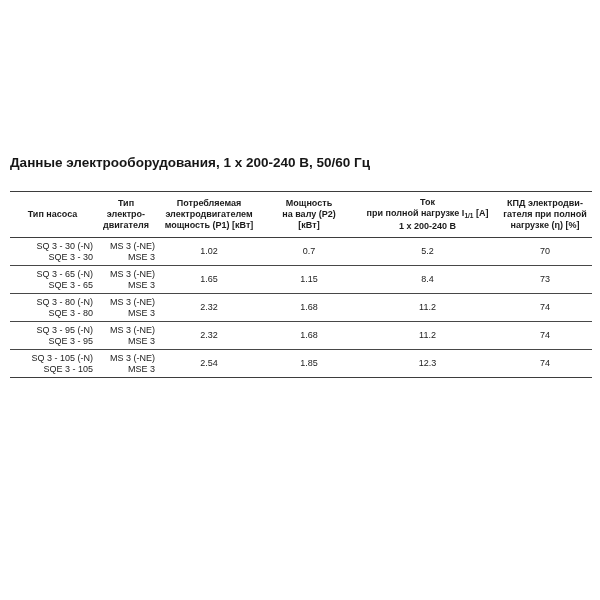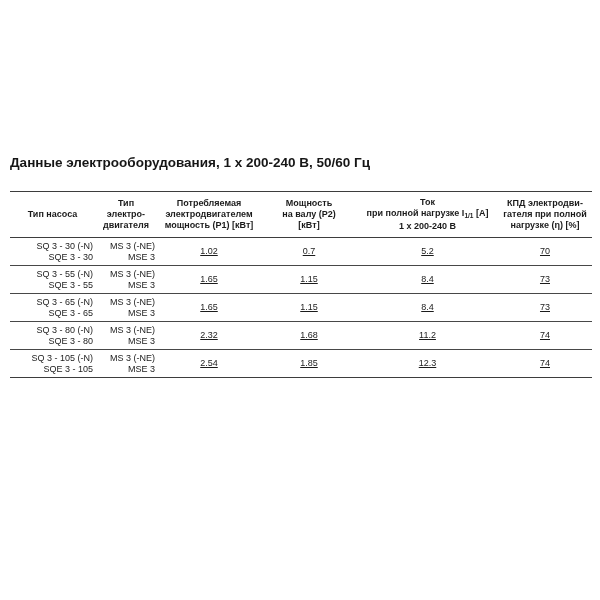--- a/index.html
+++ b/index.html
@@ -61,21 +61,21 @@
     font-size: 9px;
     line-height: 11px;
     color: #1b1b1b;
     padding: 2.5px 2px;
     vertical-align: middle;
   }
   table.data-table tbody tr:last-child td {
     border-bottom: 1.5px solid #3d3d3d;
   }
   td.c-left { text-align: right; padding-left: 2px; }
-  td.c-center { text-align: center; text-decoration: underline; }
+  td.c-center { text-align: center; }
   .cell-line { display: block; white-space: nowrap; }
   .hline { display: block; white-space: nowrap; }
   .sub {
     font-size: 6.5px;
     vertical-align: -2px;
     letter-spacing: 0;
   }
 </style>
 </head>
 <body>
@@ -143,42 +143,20 @@
           </td>
           <td class="c-center">
             <span class="cell-line">5.2</span>
           </td>
           <td class="c-center">
             <span class="cell-line">70</span>
           </td>
         </tr>
         <tr>
           <td class="c-left">
-            <span class="cell-line">SQ 3 - 55 (-N)</span>
-            <span class="cell-line">SQE 3 - 55</span>
-          </td>
-          <td class="c-left">
-            <span class="cell-line">MS 3 (-NE)</span>
-            <span class="cell-line">MSE 3</span>
-          </td>
-          <td class="c-center">
-            <span class="cell-line">1.65</span>
-          </td>
-          <td class="c-center">
-            <span class="cell-line">1.15</span>
-          </td>
-          <td class="c-center">
-            <span class="cell-line">8.4</span>
-          </td>
-          <td class="c-center">
-            <span class="cell-line">73</span>
-          </td>
-        </tr>
-        <tr>
-          <td class="c-left">
             <span class="cell-line">SQ 3 - 65 (-N)</span>
             <span class="cell-line">SQE 3 - 65</span>
           </td>
           <td class="c-left">
             <span class="cell-line">MS 3 (-NE)</span>
             <span class="cell-line">MSE 3</span>
           </td>
           <td class="c-center">
             <span class="cell-line">1.65</span>
           </td>
@@ -209,20 +187,42 @@
           </td>
           <td class="c-center">
             <span class="cell-line">11.2</span>
           </td>
           <td class="c-center">
             <span class="cell-line">74</span>
           </td>
         </tr>
         <tr>
           <td class="c-left">
+            <span class="cell-line">SQ 3 - 95 (-N)</span>
+            <span class="cell-line">SQE 3 - 95</span>
+          </td>
+          <td class="c-left">
+            <span class="cell-line">MS 3 (-NE)</span>
+            <span class="cell-line">MSE 3</span>
+          </td>
+          <td class="c-center">
+            <span class="cell-line">2.32</span>
+          </td>
+          <td class="c-center">
+            <span class="cell-line">1.68</span>
+          </td>
+          <td class="c-center">
+            <span class="cell-line">11.2</span>
+          </td>
+          <td class="c-center">
+            <span class="cell-line">74</span>
+          </td>
+        </tr>
+        <tr>
+          <td class="c-left">
             <span class="cell-line">SQ 3 - 105 (-N)</span>
             <span class="cell-line">SQE 3 - 105</span>
           </td>
           <td class="c-left">
             <span class="cell-line">MS 3 (-NE)</span>
             <span class="cell-line">MSE 3</span>
           </td>
           <td class="c-center">
             <span class="cell-line">2.54</span>
           </td>

